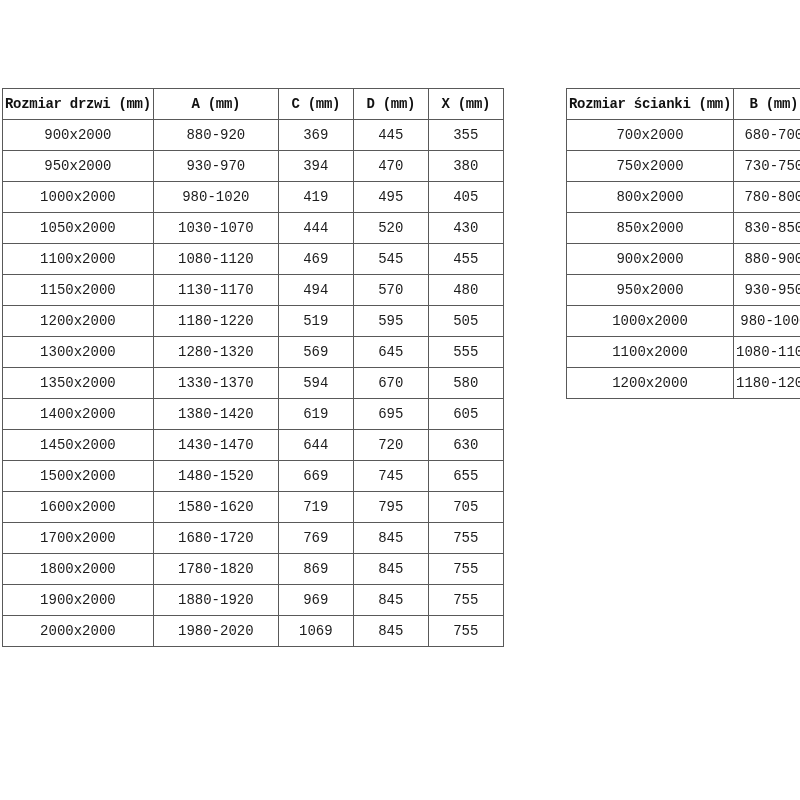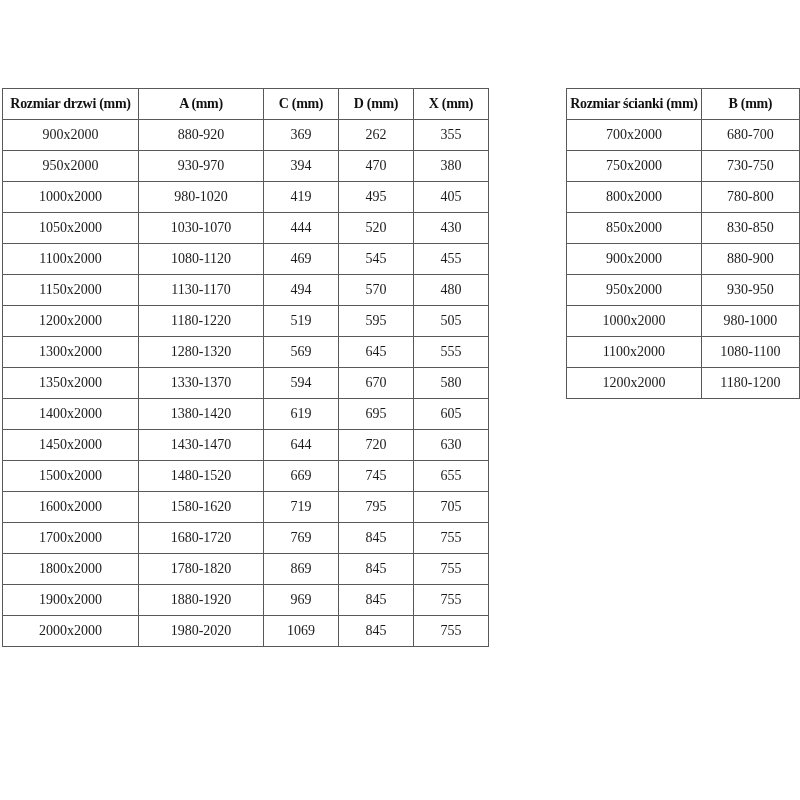--- a/index.html
+++ b/index.html
@@ -5,21 +5,21 @@
   html, body {
     margin: 0;
     padding: 0;
     background: #ffffff;
   }
   #page {
     position: relative;
     width: 800px;
     height: 800px;
     background: #ffffff;
-    font-family: Liberation Serif, serif;
+    font-family: Liberation Mono, monospace;
     color: #1c1c1c;
   }
   table.spec-table {
     border-collapse: collapse;
     table-layout: fixed;
     position: absolute;
   }
   #doors-table { left: 2px; top: 88px; }
   #walls-table { left: 566px; top: 88px; }
   table.spec-table th,
@@ -64,21 +64,21 @@
           <th>C (mm)</th>
           <th>D (mm)</th>
           <th>X (mm)</th>
         </tr>
     </thead>
     <tbody>
         <tr>
           <td>900x2000</td>
           <td>880-920</td>
           <td>369</td>
-          <td>262</td>
+          <td>445</td>
           <td>355</td>
         </tr>
         <tr>
           <td>950x2000</td>
           <td>930-970</td>
           <td>394</td>
           <td>470</td>
           <td>380</td>
         </tr>
         <tr>

